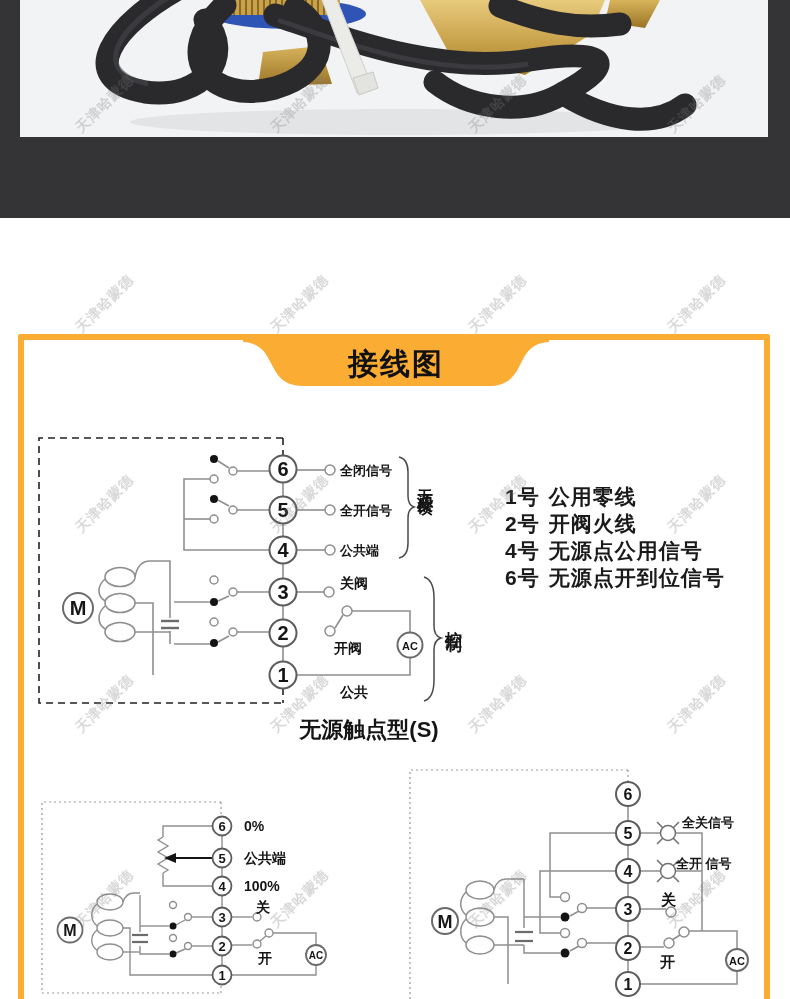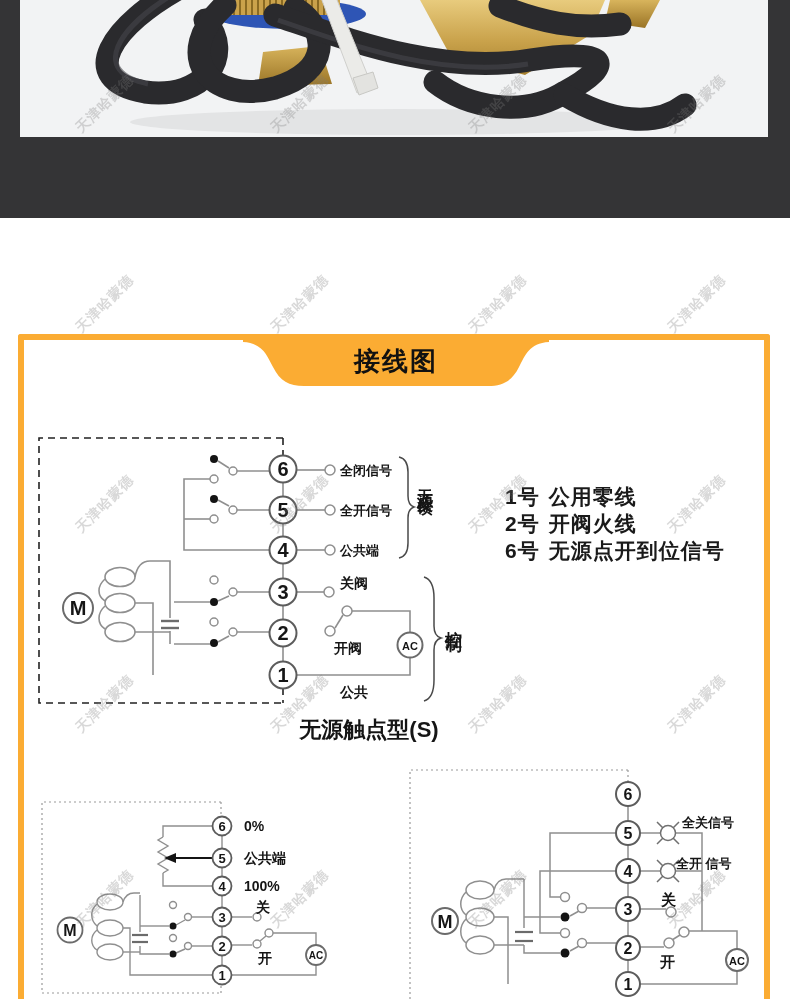--- a/index.html
+++ b/index.html
@@ -18,21 +18,21 @@
     color:rgba(125,125,125,0.30);z-index:50;white-space:nowrap;
   }
   
   .panel{
     position:absolute;left:18px;top:334px;width:740px;height:690px;
     border:6px solid #FBAC33;border-bottom:none;border-radius:3px 3px 0 0;background:#ffffff;
   }
   .banner-tab{position:absolute;left:243px;top:339px;width:306px;height:48px;z-index:5;}
   .banner-title{
     position:absolute;left:243px;top:344px;width:306px;text-align:center;z-index:6;
-    font-size:26px;font-weight:bold;color:#111;letter-spacing:2px;
+    font-size:30px;font-weight:bold;color:#111;letter-spacing:2px;
   }
   
   .d1{position:absolute;left:30px;top:430px;z-index:2;}
   .d2{position:absolute;left:35px;top:790px;z-index:2;}
   .d3{position:absolute;left:400px;top:760px;z-index:2;}
   svg text{font-family:"Liberation Sans","DejaVu Sans",sans-serif;fill:#151515;}
   
   .vlabel{
     position:absolute;z-index:4;writing-mode:vertical-rl;text-orientation:upright;
     font-weight:bold;color:#151515;
@@ -199,20 +199,21 @@
     <text x="369" y="737" font-size="22" text-anchor="middle">无源触点型(S)</text>
   </g>
 </svg>
 
 <div class="vlabel feedback">无源反馈</div>
 <div class="vlabel control">控制</div>
 
 <div class="notes">
   <div class="note-row"><span class="note-num">1号</span><span class="note-desc">公用零线</span></div>
   <div class="note-row"><span class="note-num">2号</span><span class="note-desc">开阀火线</span></div>
+  <div class="note-row"><span class="note-num">4号</span><span class="note-desc">无源点公用信号</span></div>
   <div class="note-row"><span class="note-num">6号</span><span class="note-desc">无源点开到位信号</span></div>
 </div>
 
 <svg class="d2" width="305" height="209" viewBox="35 790 305 209">
   <g fill="none" stroke="#9a9a9a" stroke-width="1.2" stroke-dasharray="2 3">
     <path d="M221,802 H42 V993 H221 M221,802 V816 M221,986 V993"></path>
   </g>
   <g fill="none" stroke="#8f8f8f" stroke-width="1.4">
     <path d="M222,816 V966"></path>
     <path d="M212,826 H163 V837"></path>

